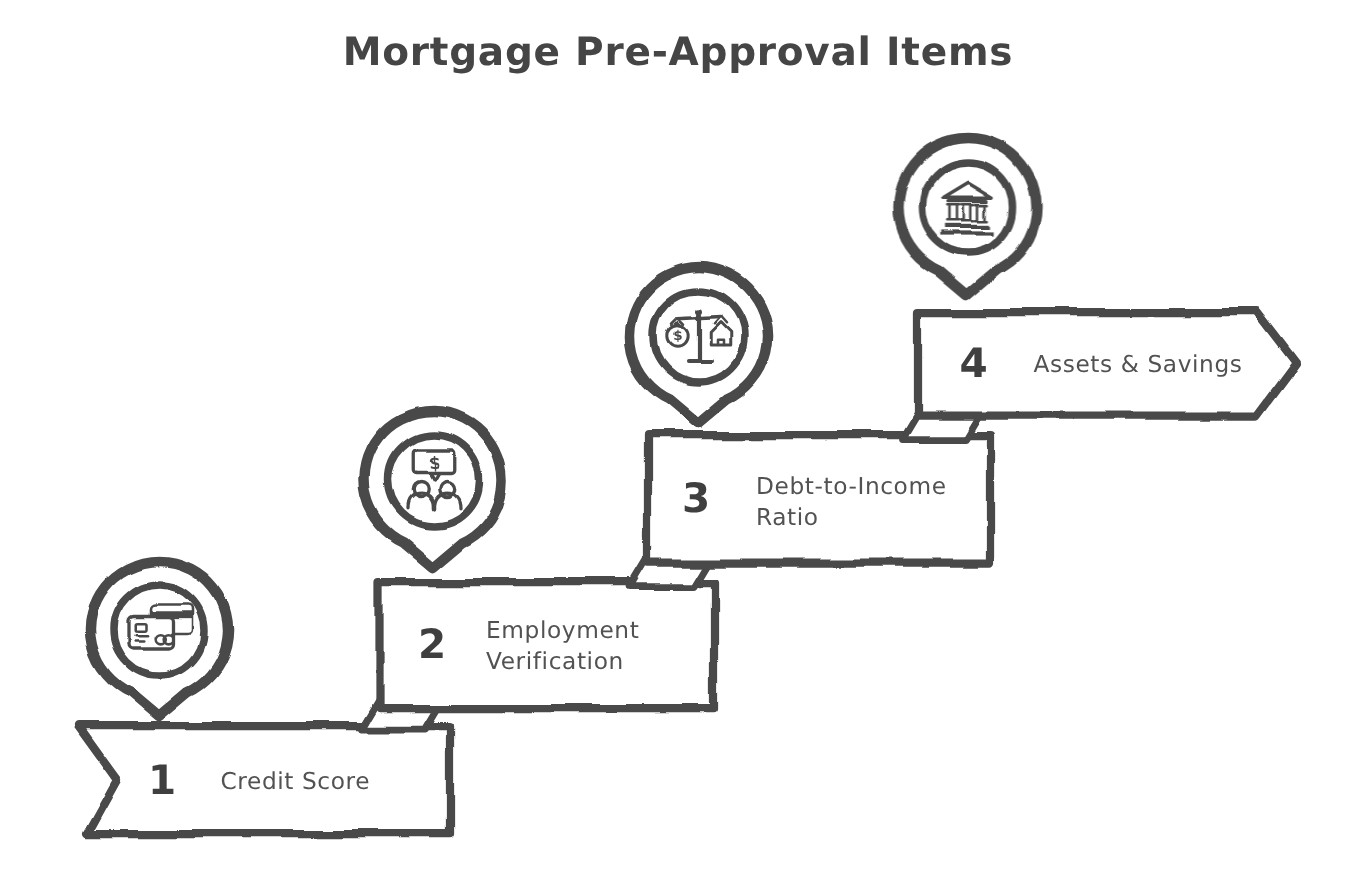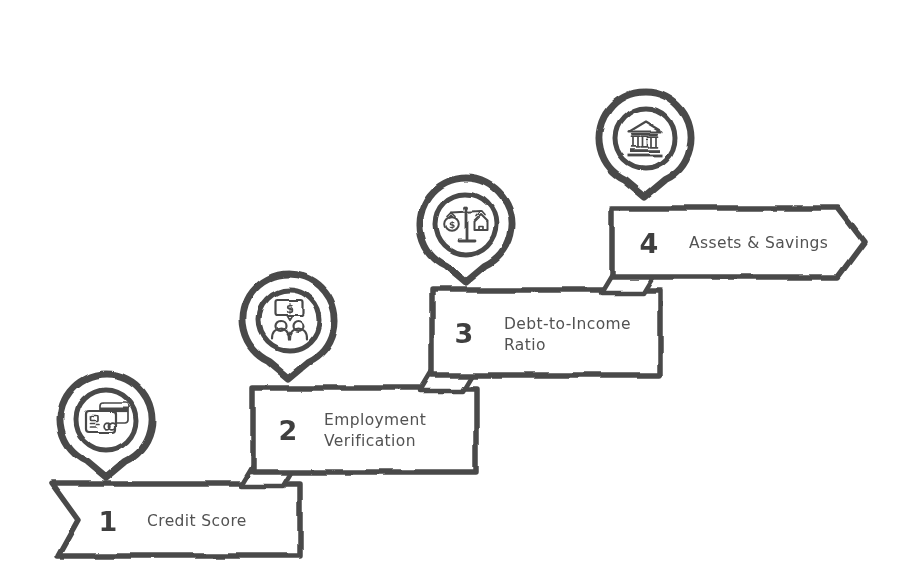--- a/index.html
+++ b/index.html
@@ -28,20 +28,21 @@
   .num{font-size:27px;font-weight:bold;fill:#3f3f3f;}
   .lbl{font-size:15.5px;fill:var(--label);letter-spacing:.4px;}
   .icon-dollar{font-size:11.5px;font-weight:bold;fill:var(--ink);}
   .icon-dollar-sm{font-size:9px;font-weight:bold;fill:var(--ink);}
   text{dominant-baseline:central;}
 </style>
 </head>
 <body>
 
 <div class="stage">
+  <div class="title">Mortgage Pre-Approval Items</div>
 
   <svg width="904" height="580" viewBox="0 0 904 580">
     <defs>
       <filter id="rough" x="-8%" y="-8%" width="116%" height="116%">
         <feTurbulence type="fractalNoise" baseFrequency="0.022" numOctaves="3" seed="7" result="n"></feTurbulence>
         <feDisplacementMap in="SourceGraphic" in2="n" scale="5" xChannelSelector="R" yChannelSelector="G"></feDisplacementMap>
       </filter>
     </defs>
 
     <g filter="url(#rough)">

